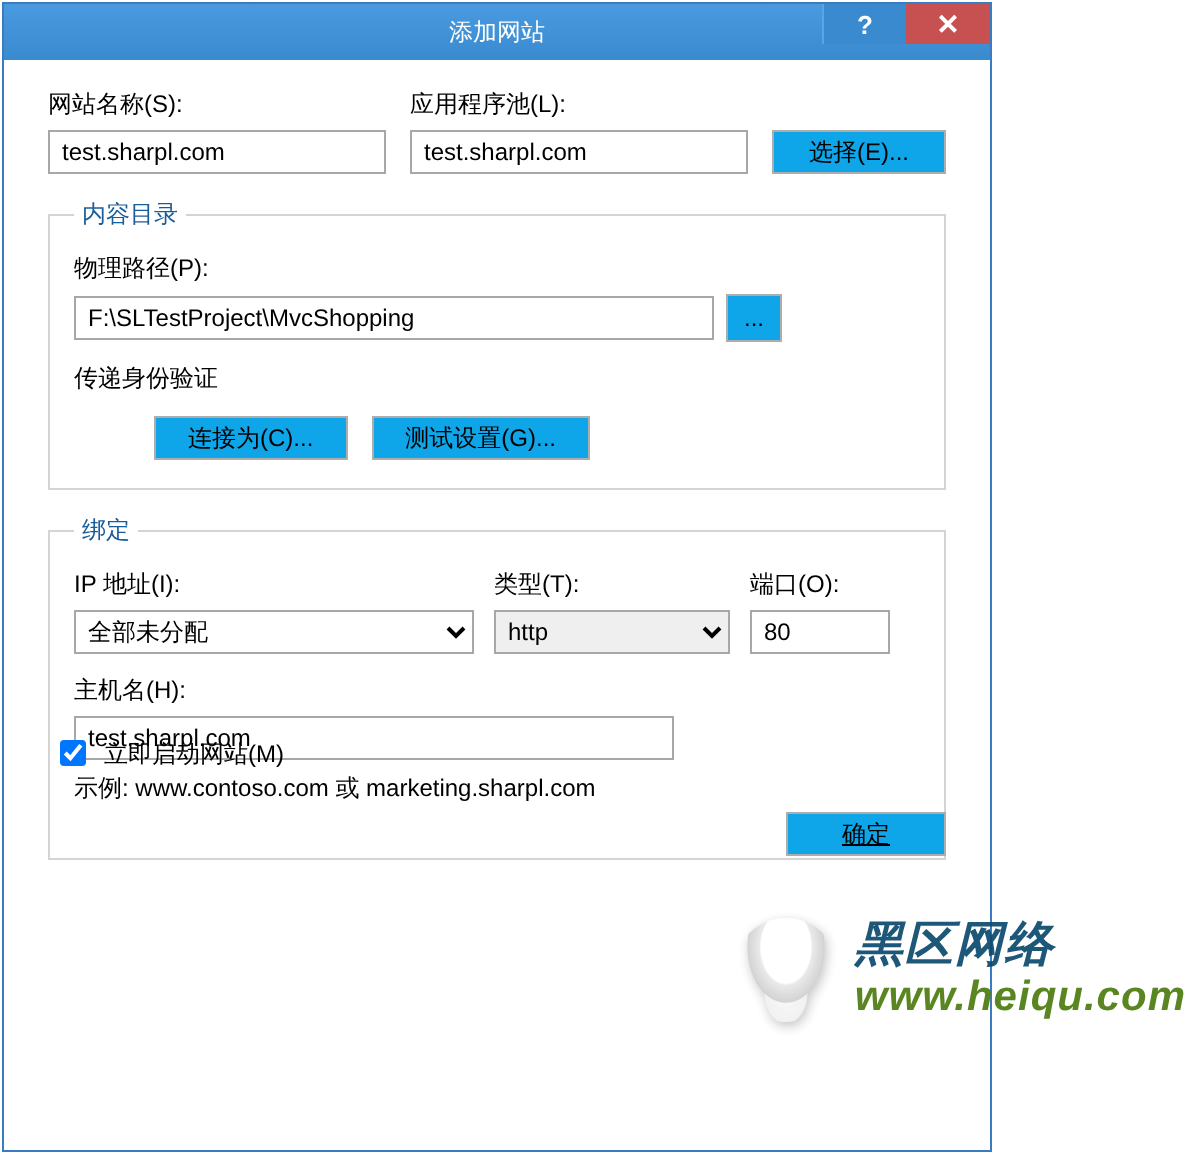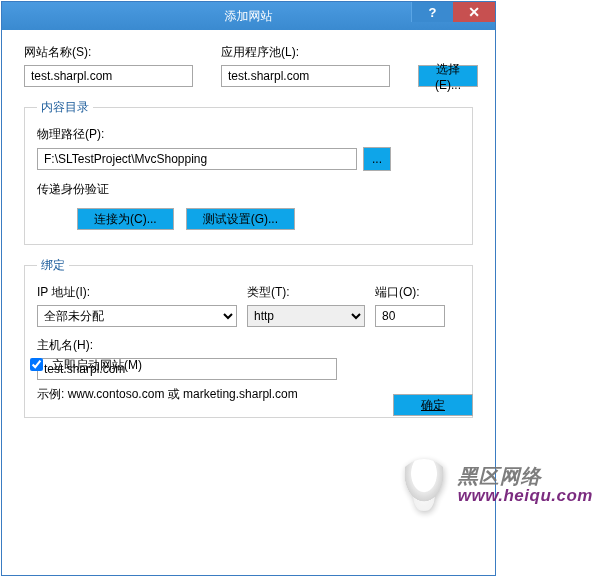--- a/index.html
+++ b/index.html
@@ -5,21 +5,21 @@
 * { box-sizing: border-box; font-family: "Microsoft YaHei", "Segoe UI", sans-serif; font-size: 12px; }
 body { margin: 0; background: #fff; width: 599px; height: 577px; position: relative; overflow: hidden; }
 .dialog { border: 1px solid #3a7cc2; width: 495px; height: 575px; position: absolute; top: 1px; left: 1px; background: #fff; }
 .titlebar { height: 28px; background: linear-gradient(#4a9ae0, #3a8ad0); display: flex; align-items: center; justify-content: center; position: relative; color: #fff; }
 .titlebar-title { font-size: 12px; }
 .titlebar-btns { position: absolute; right: 0; top: 0; display: flex; height: 20px; }
 .tbtn { width: 42px; height: 20px; display: flex; align-items: center; justify-content: center; }
 .tbtn.help { background: #3a8ad0; color: #fff; font-weight: bold; font-size: 13px; border-left: 1px solid #5aa5e5; }
 .tbtn.close { background: #c75050; color: #fff; font-size: 14px; font-weight: bold; }
 .body { padding: 14px 22px 12px 22px; position: relative; }
-.row { display: flex; gap: 28px; margin-bottom: 6px; }
+.row { display: flex; gap: 12px; margin-bottom: 6px; }
 .col { display: flex; flex-direction: column; flex: 1; }
 label { margin-bottom: 4px; color: #000; }
 input[type=text] { border: 1px solid #a7a7a7; padding: 3px 6px; height: 22px; background: #fff; outline: none; }
 input[type=text]:focus, .focused { border: 1px solid #3399ff; }
 select { border: 1px solid #a7a7a7; height: 22px; background: #efefef; padding: 0 2px; }
 .btn { border: 1px solid #adadad; background: #0ea5e9; height: 22px; padding: 0 16px; display: inline-flex; align-items: center; justify-content: center; cursor: default; }
 fieldset { border: 1px solid #d4d4d4; padding: 10px 12px 14px 12px; margin: 12px 0 0 0; }
 fieldset legend { color: #1a5b9a; padding: 0 4px; }
 .browse-row { display: flex; align-items: center; gap: 6px; }
 .passthru { color: #000; margin: 10px 0 10px 0; }
@@ -27,22 +27,22 @@
 .bind-row1 { display: flex; gap: 10px; }
 .bind-col { display: flex; flex-direction: column; }
 .example { color: #000; margin-top: 6px; }
 .checkbox-row { display: flex; align-items: flex-end; gap: 6px; position: absolute; left: 24px; bottom: 56px; }
 .checkbox-row input { width: 13px; height: 13px; }
 .footer { position: absolute; right: 22px; bottom: 14px; display: flex; gap: 10px; }
 .footer .btn { width: 80px; text-decoration: underline; }
 .watermark { position: absolute; right: 6px; bottom: 66px; display: flex; align-items: center; gap: 8px; opacity: 0.92; pointer-events: none; font-family: "SimHei", sans-serif; }
 .mushroom { width: 52px; height: 52px; background: radial-gradient(ellipse at 50% 28%, #fff 0%, #fff 34%, #e8e8e8 36%, #d0d0d0 52%, transparent 53%), radial-gradient(ellipse at 50% 72%, #fafafa 0%, #f0f0f0 28%, transparent 30%); border-radius: 50%; filter: drop-shadow(1px 2px 3px rgba(0,0,0,0.25)); }
 .wm-text { display: flex; flex-direction: column; align-items: flex-start; line-height: 1.1; }
-.wm-big { font-size: 20px; font-weight: 900; font-style: italic; color: #737373; letter-spacing: 1px; }
-.wm-url { font-size: 17px; font-weight: 700; font-style: italic; color: #701a75; letter-spacing: 0.5px; }
+.wm-big { font-size: 24px; font-weight: 900; font-style: italic; color: #0c4a6e; letter-spacing: 1px; }
+.wm-url { font-size: 21px; font-weight: 700; font-style: italic; color: #4d7c0f; letter-spacing: 0.5px; }
 </style>
 </head>
 <body>
 
 <div class="dialog">
   <div class="titlebar">
     <span class="titlebar-title">添加网站</span>
     <div class="titlebar-btns">
       <div class="tbtn help">?</div>
       <div class="tbtn close">✕</div>
@@ -71,21 +71,21 @@
         <input type="text" style="flex: 0 0 320px;" value="F:\SLTestProject\MvcShopping">
         <button class="btn" style="padding:0 8px;height:24px">...</button>
       </div>
       <div class="passthru">传递身份验证</div>
       <div class="btn-row">
         <button class="btn">连接为(C)...</button>
         <button class="btn">测试设置(G)...</button>
       </div>
     </fieldset>
 
-    <fieldset style="padding-bottom:14px">
+    <fieldset style="padding-bottom:26px">
       <legend>绑定</legend>
       <div class="bind-row1">
         <div class="bind-col" style="width:200px">
           <label>IP 地址(I):</label>
           <select style="background:#fff">
             <option>全部未分配</option>
           </select>
         </div>
         <div class="bind-col" style="width:118px">
           <label>类型(T):</label>

